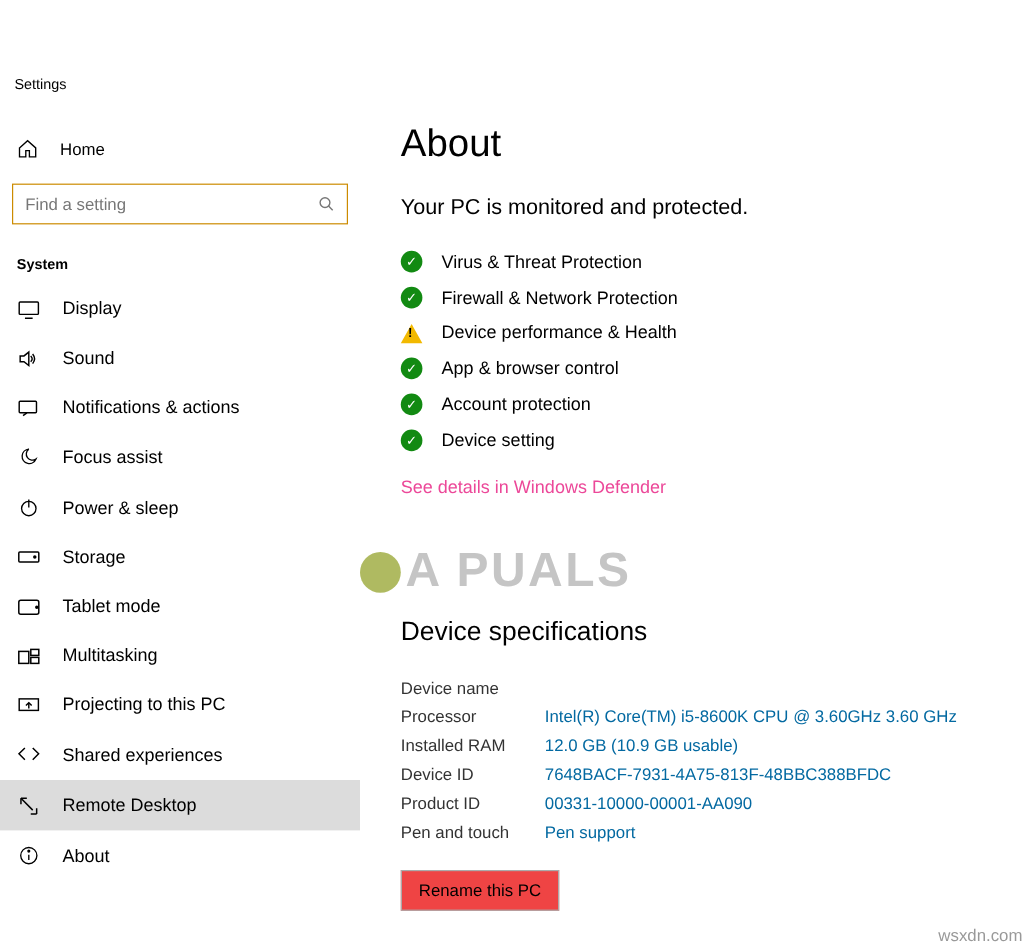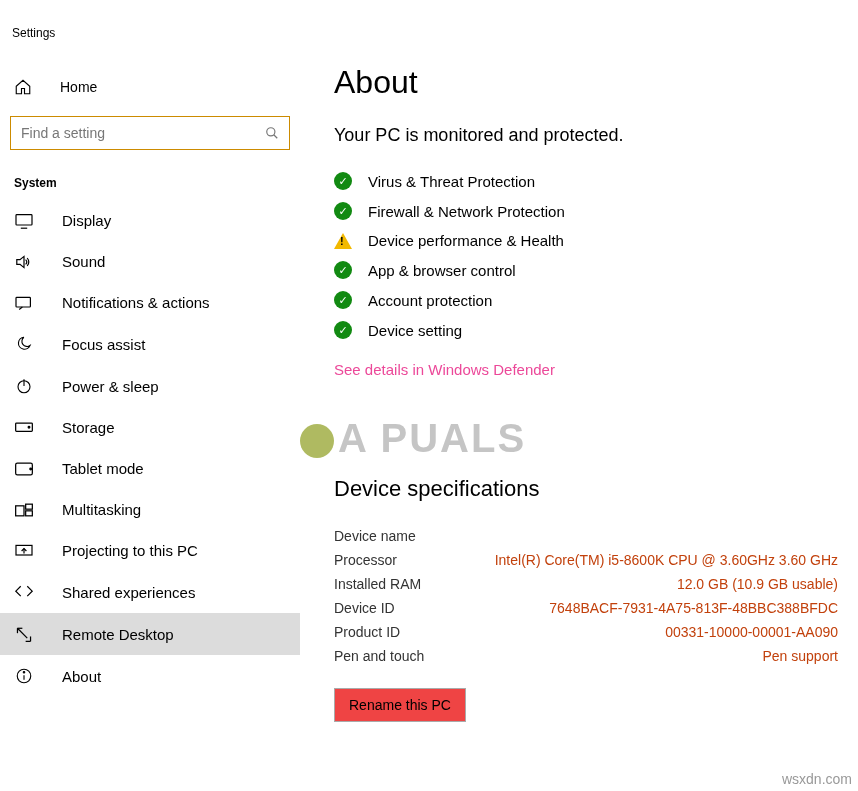--- a/index.html
+++ b/index.html
@@ -9,34 +9,35 @@
     color: #000;
     background: #fff;
     width: 858px;
     height: 791px;
     overflow: hidden;
     position: relative;
   }
   .titlebar {
     padding: 26px 12px 6px 12px;
     font-size: 12px;
+    margin-top: 37px;
   }
   .layout {
     display: flex;
     height: calc(100% - 30px);
   }
   .sidebar {
     width: 300px;
     background: #fff;
     padding-top: 20px;
   }
   .home-row, .nav-item {
     display: flex;
     align-items: center;
-    gap: 28px;
+    gap: 18px;
     padding: 12px 10px 12px 14px;
     cursor: default;
   }
   .home-row { margin-bottom: 8px; }
   .search-wrap {
     margin: 0 10px 20px 10px;
   }
   .search {
     width: 100%;
     border: 1px solid #cc8b00;
@@ -144,21 +145,21 @@
     margin-right: 4px;
   }
   h2.section-title {
     font-weight: 400;
     font-size: 22px;
     margin: 60px 0 22px 0;
   }
   .spec-table { width: 100%; font-size: 14px; color: #333; }
   .spec-row { display: flex; padding: 4px 0; }
   .spec-label { width: 120px; flex-shrink: 0; }
-  .spec-value { flex: 1; color: #c2410c; text-align: right; }
+  .spec-value { flex: 1; color: #0369a1; }
   .highlight-box {
     border: 3px solid #16c31a;
     padding: 1px 4px;
     display: inline-block;
     min-width: 318px;
   }
   .rename-btn {
     margin-top: 20px;
     background: #ef4444;
     border: 1px solid #aaa;

